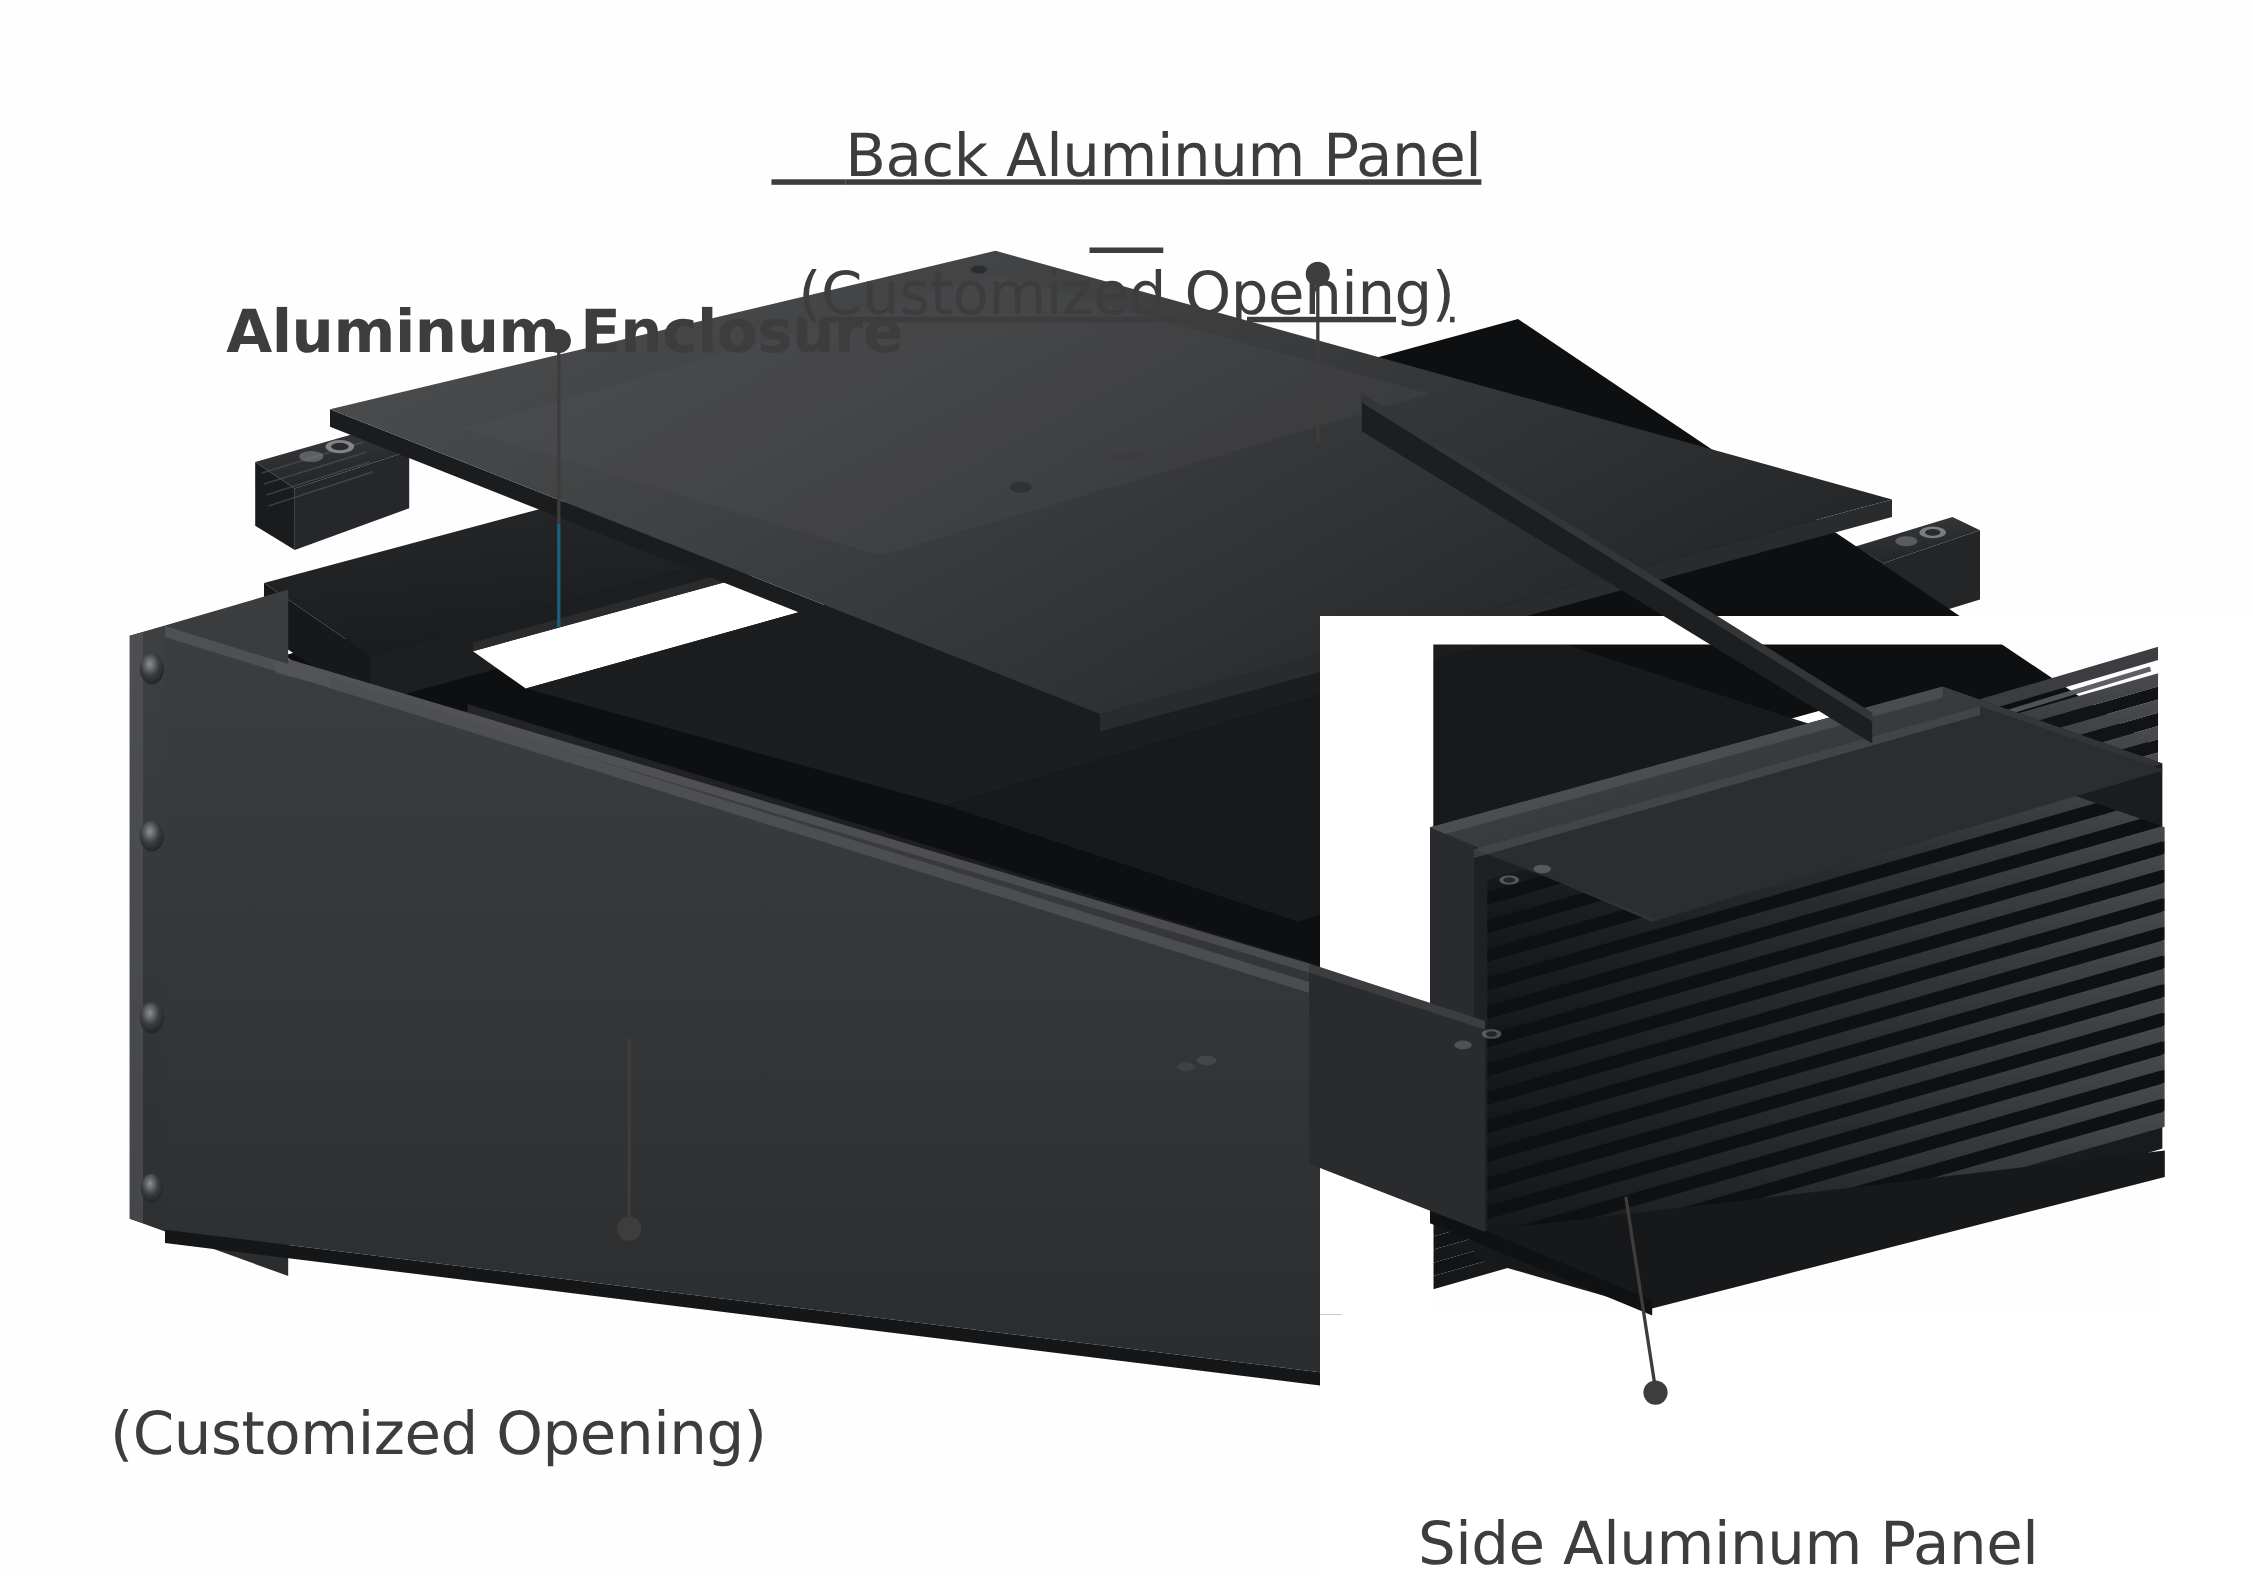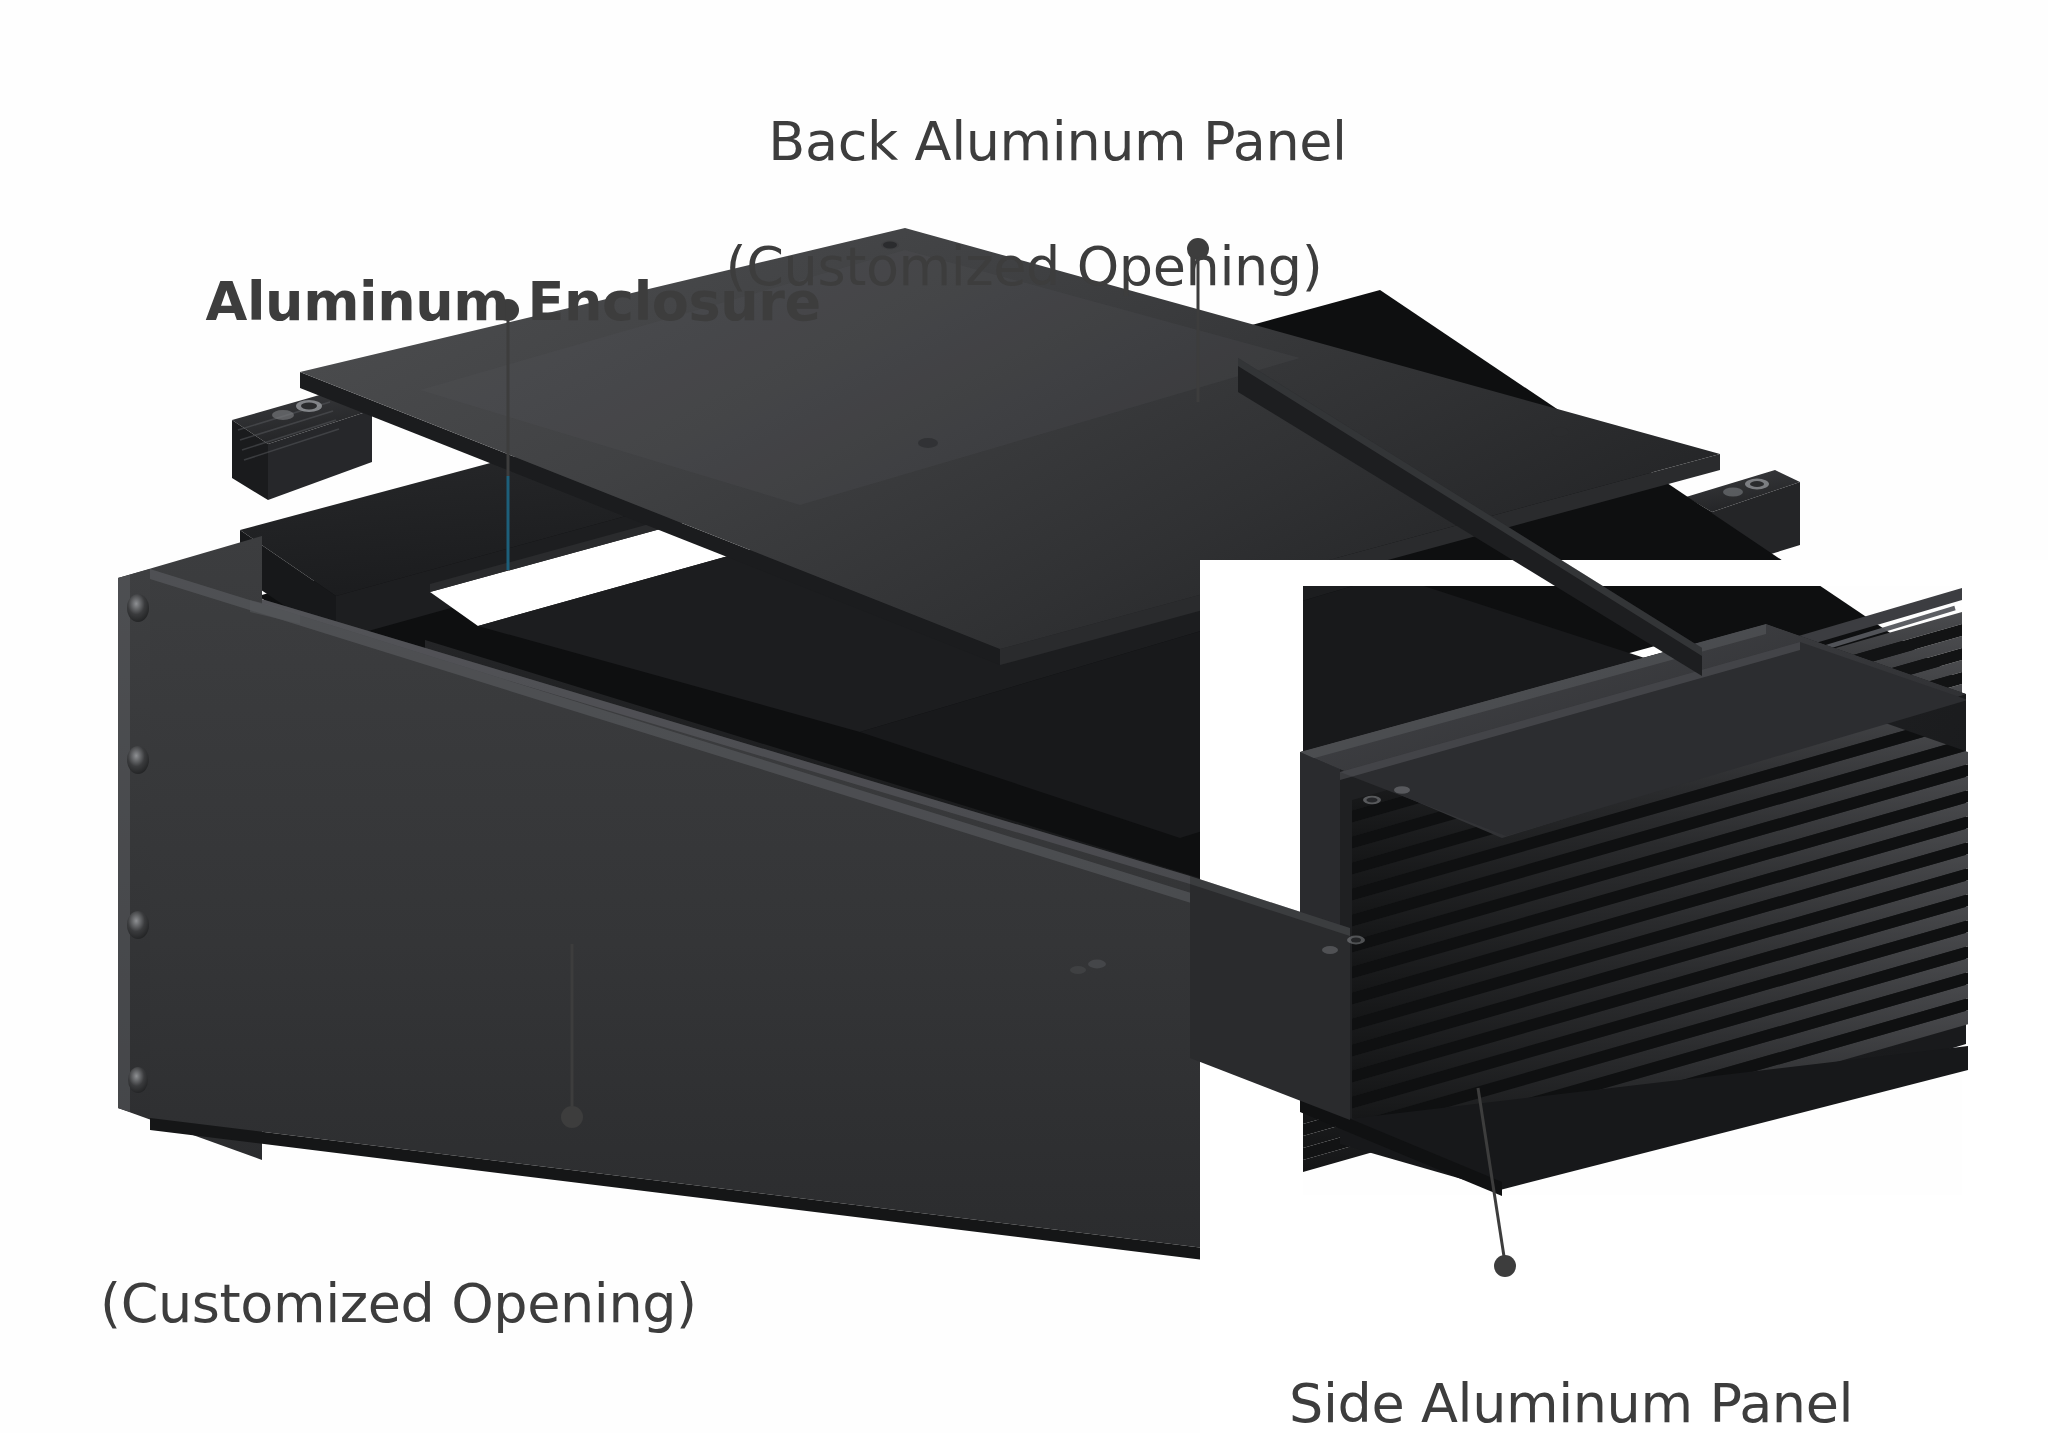--- a/index.html
+++ b/index.html
@@ -16,21 +16,21 @@
     position:absolute;
     color:#3d3d3d;
     font-size:54px;
     line-height:1.16;
     font-weight:400;
     letter-spacing:-0.4px;
     white-space:pre;
   }
   .callout .l2{display:block;}
 
-  .c-back{left:1024px;top:48px;transform:translateX(-50%);text-align:center;}
+  .c-back{left:1024px;top:48px;transform:translateX(-50%);text-align:center;text-decoration:underline;}
   .c-enclosure{left:132px;top:208px;text-align:left;font-weight:bold;}
   .c-front{left:100px;top:1148px;text-align:left;}
   .c-side{left:1222px;top:1310px;text-align:left;}
 </style>
 </head>
 <body>
 
 <div id="stage">
 
   <svg id="artwork" viewBox="0 0 2048 1433" xmlns="http://www.w3.org/2000/svg">

